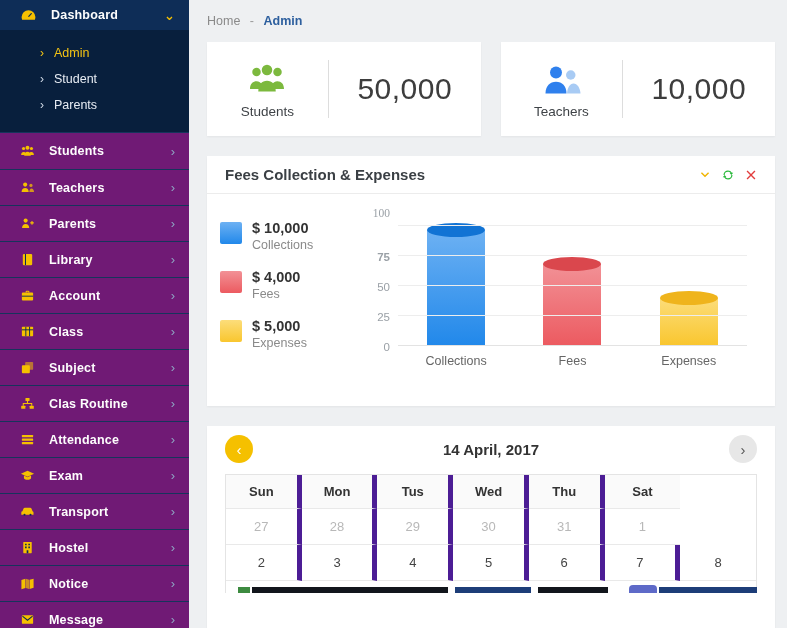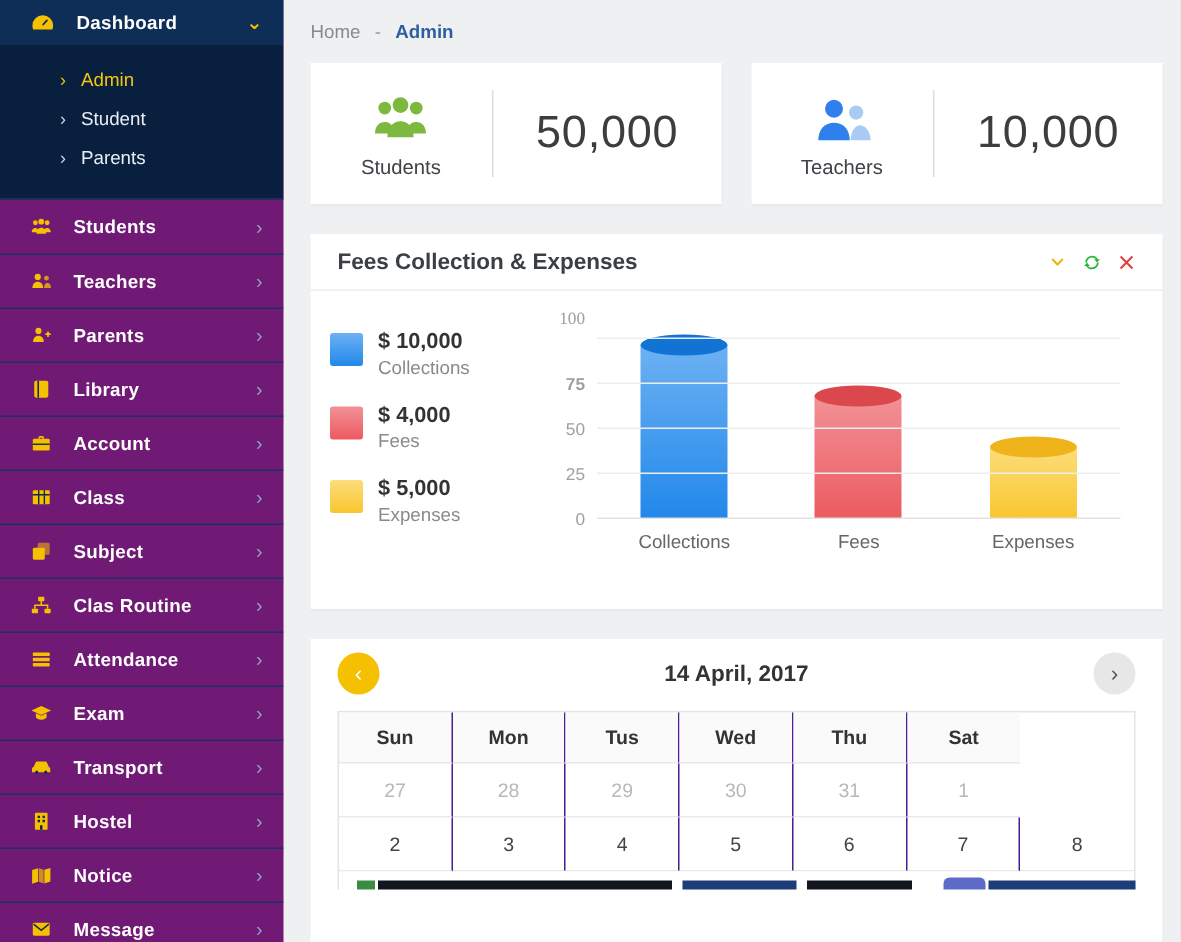--- a/index.html
+++ b/index.html
@@ -74,21 +74,21 @@
 
   
   .cal-panel { height:204px; overflow:hidden; margin-bottom:0; }
   .cal-nav { height:46px; display:flex; align-items:center; padding:0 18px; }
   .cal-btn { width:28px; height:28px; border-radius:50%; border:none; display:flex; align-items:center; justify-content:center; font-size:15px; cursor:pointer; flex:none; }
   .cal-btn.prev { background:#f5c000; color:#fff; }
   .cal-btn.next { background:#e7e7e7; color:#555; }
   .cal-date { flex:1; text-align:center; font-size:15px; font-weight:bold; color:#333; }
   .cal-table { margin:2px 18px 0 18px; border:1px solid #e4e4e4; border-bottom:none; position:relative; }
   .cal-row { display:grid; grid-template-columns:repeat(7,1fr); }
-  .cal-cell { border-right:1px solid #4c1d95; border-bottom:1px solid #e9e9e9; display:flex; align-items:center; justify-content:center; }
+  .cal-cell { border-right:5px solid #4c1d95; border-bottom:1px solid #e9e9e9; display:flex; align-items:center; justify-content:center; }
   .cal-cell:last-child { border-right:none; }
   .cal-head .cal-cell { height:34px; font-size:13px; font-weight:bold; color:#333; background:#fafafa; }
   .cal-week .cal-cell { height:36px; font-size:13px; color:#444; cursor:pointer; }
   .cal-week.muted .cal-cell { color:#b8b8b8; }
   .cal-partial { height:12px; position:relative; background:#fff; }
   .event-sliver { position:absolute; top:6px; height:6px; }
   .event-sliver.rounded { border-radius:4px 4px 0 0; top:4px; height:8px; }
 </style>
 </head>
 <body>

